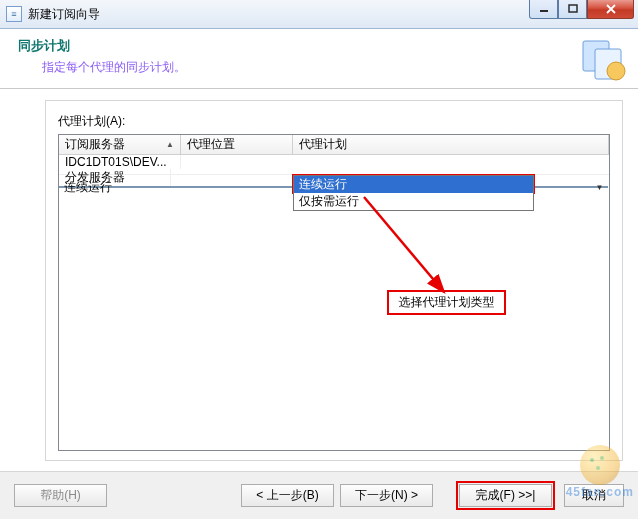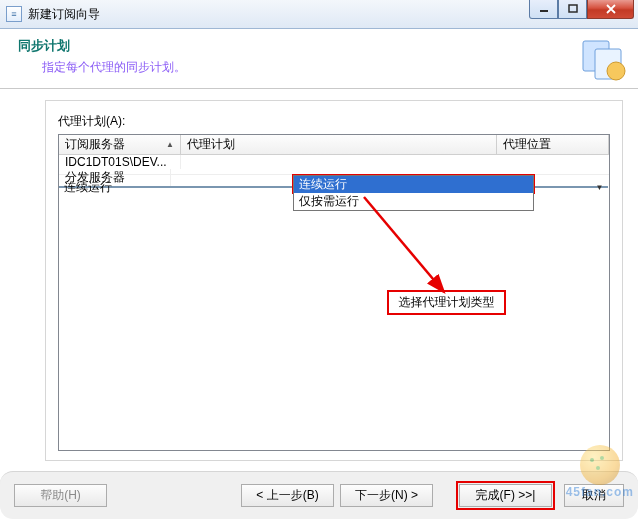--- a/index.html
+++ b/index.html
@@ -50,21 +50,21 @@
   .dd .dd-item { height:17px; display:flex; align-items:center; padding:0 5px; cursor:pointer; }
   .dd .dd-item.sel { background:#2f6fd0; color:#fff; }
 
   
   .arrow-svg { position:absolute; left:300px; top:57px; z-index:6; pointer-events:none; }
 
   
   .anno-label { position:absolute; left:328px; top:155px; width:119px; height:25px; border:2px solid #e60000; display:flex; align-items:center; justify-content:center; background:transparent; }
 
   
-  .wiz-footer { position:absolute; left:0; right:0; bottom:0; height:48px; border-top:1px solid #d6d6d6; background:#f0f0f0; display:flex; align-items:center; padding:0 14px;border-radius:13px; }
+  .wiz-footer { position:absolute; left:0; right:0; bottom:0; height:48px; border-top:1px solid #d6d6d6; background:#f0f0f0; display:flex; align-items:center; padding:0 14px; }
   .btn { height:23px; min-width:93px; padding:0 8px; border:1px solid #acacac; background:linear-gradient(#fdfdfd,#e9e9e9); cursor:pointer; display:flex; align-items:center; justify-content:center; }
   .btn.disabled { color:#8a8a8a; }
   .footer-gap { width:26px; }
   .footer-spacer{ flex:1; }
 
   
   .wm { position:absolute; right:4px; bottom:20px; opacity:.45; pointer-events:none; display:flex; flex-direction:column; align-items:center; }
   .wm .wm-icon{ width:40px; height:40px; border-radius:50%; background:radial-gradient(circle at 35% 30%,#ffe27a,#f4b02c 60%,#be7d14); position:relative;}
   .wm .wm-icon::after{ content:""; position:absolute; left:10px; top:13px; width:4px; height:4px; background:#5a3; border-radius:50%; box-shadow:10px -2px 0 #5a3, 6px 8px 0 #5a3;}
   .wm-text{ color:#2a7bd6; font-weight:bold; letter-spacing:1px; }
@@ -106,25 +106,25 @@
 
 <div class="wiz-body">
   <div class="section-label">代理计划(A):</div>
 
   <div class="grid-wrap">
     <div class="grid-head">
       <div class="gh c1">
         <span>订阅服务器</span>
         <span class="sort">▲</span>
       </div>
+      <div class="gh c2">
+        <span>代理位置</span>
+      </div>
       <div class="gh c3">
         <span>代理计划</span>
-      </div>
-      <div class="gh c2">
-        <span>代理位置</span>
       </div>
     </div>
 
     <div class="grid-row">
       <div class="gc c1">IDC1DT01S\DEV...</div>
       <div class="gc c2">分发服务器</div>
       <div class="gc c3cell">
         <div class="combo">
           <span class="combo-text">连续运行</span>
           <span class="combo-btn">▼</span>

